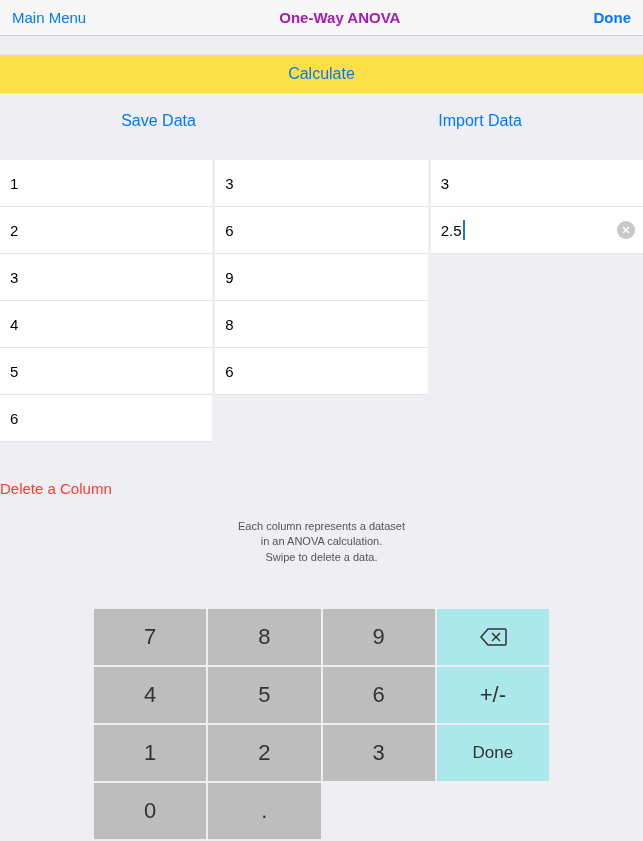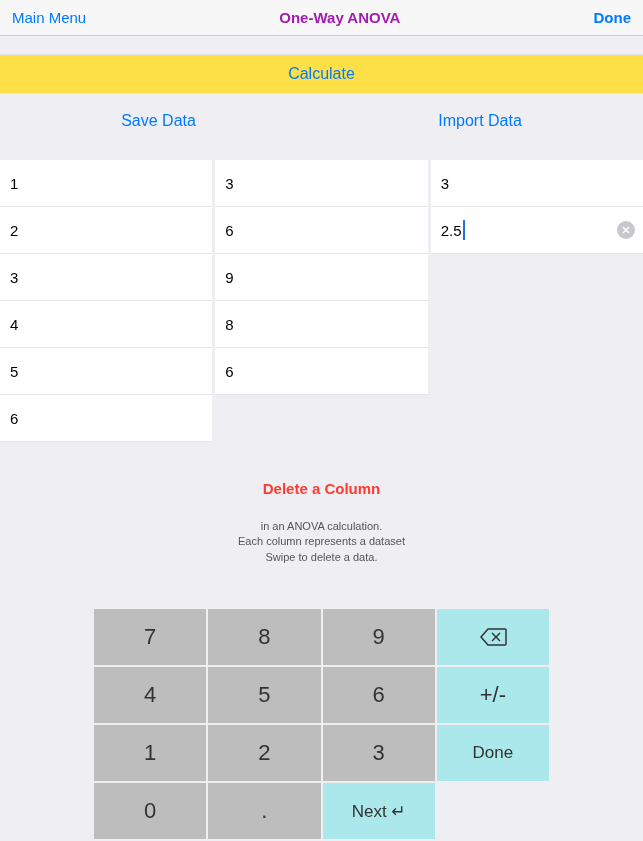--- a/index.html
+++ b/index.html
@@ -76,24 +76,23 @@
   height: 18px;
   border-radius: 50%;
   background: #c7c7cc;
   display: inline-flex;
   align-items: center;
   justify-content: center;
 }
 .clear-btn svg { width: 8px; height: 8px; }
 
 .delete-col {
-  text-align: center;
   color: #ff3b30;
   font-size: 15px;
-  font-weight: 700;
+  font-weight: 400;
   margin: 38px 0 22px 0;
   cursor: pointer;
 }
 
 .help-text {
   text-align: center;
   font-size: 11px;
   color: #555;
   line-height: 1.4;
 }
@@ -166,22 +165,22 @@
             <line x1="1" y1="1" x2="7" y2="7" stroke="#fff" stroke-width="1.5"></line>
             <line x1="7" y1="1" x2="1" y2="7" stroke="#fff" stroke-width="1.5"></line>
           </svg>
         </span></div>
     </div>
   </div>
 
 <div class="delete-col">Delete a Column</div>
 
 <div class="help-text">
+  <div>Each column represents a dataset</div>
   <div>in an ANOVA calculation.</div>
-  <div>Each column represents a dataset</div>
   <div>Swipe to delete a data.</div>
 </div>
 
 <div class="keypad">
   <div class="key gray">7</div>
   <div class="key gray">8</div>
   <div class="key gray">9</div>
   <div class="key blue">
     <svg viewBox="0 0 28 20">
       <path d="M9 2 L26 2 Q27 2 27 3 L27 17 Q27 18 26 18 L9 18 L2 10 Z" fill="none" stroke="#333" stroke-width="1.5"></path>
@@ -192,14 +191,13 @@
   <div class="key gray">4</div>
   <div class="key gray">5</div>
   <div class="key gray">6</div>
   <div class="key blue">+/-</div>
   <div class="key gray">1</div>
   <div class="key gray">2</div>
   <div class="key gray">3</div>
   <div class="key blue next">Done</div>
   <div class="key gray">0</div>
   <div class="key gray">.</div>
-  <div class="key blue next">Next ↵</div>
 </div>
 
 </body></html>

